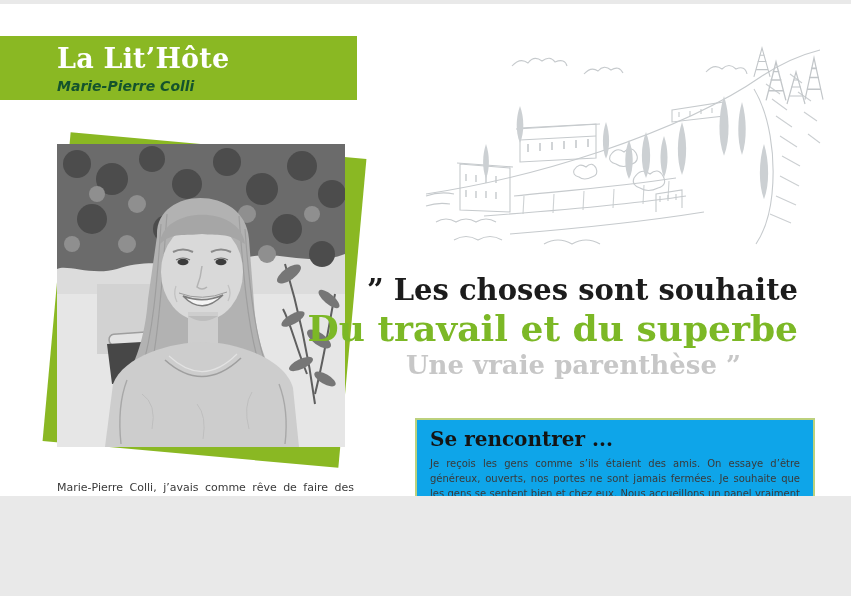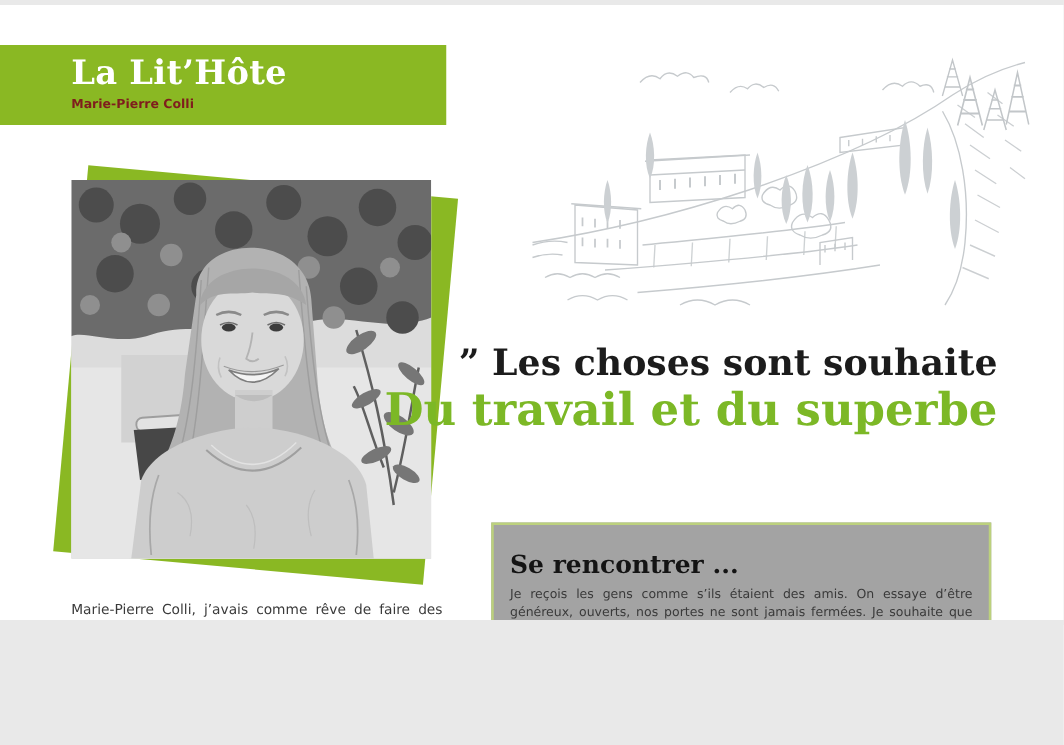--- a/index.html
+++ b/index.html
@@ -30,22 +30,23 @@
     font-size: 27px;
     line-height: 32px;
     color: #ffffff;
     letter-spacing: 0.2px;
   }
   .header-subtitle {
     display: block;
     margin-top: 3px;
     font-family: "DejaVu Sans", sans-serif;
     font-weight: bold;
-    font-size: 10px;
-    color: #7f1d1d;
+    font-size: 14px;
+    color: #14532d;
+    font-style: italic;
   }
 
   
   .photo-accent {
     position: absolute;
     left: 56px; top: 141px;
     width: 297px; height: 310px;
     background: #8ab823;
     transform: rotate(5.2deg);
   }
@@ -85,25 +86,25 @@
     font-family: "DejaVu Serif", "Liberation Serif", serif;
     font-weight: bold;
   }
   .quote-line1 { font-size: 29px; line-height: 34px; color: #1c1c1c; }
   .quote-line2 { font-size: 36px; line-height: 42px; color: #7cb826; }
   .quote-line3 { font-size: 26px; line-height: 33px; color: #c7c7c7; padding-right: 57px; }
 
   
   .meeting-box {
     position: absolute;
-    left: 393px; top: 414px;
+    left: 415px; top: 414px;
     width: 400px; height: 133px;
     border: 2px solid #bcd17d;
-    background: #a3a3a3;
-    padding: 19px 13px 0 13px;
+    background: #0ea5e9;
+    padding: 7px 13px 0 13px;
   }
   .meeting-heading {
     font-family: "DejaVu Serif", "Liberation Serif", serif;
     font-weight: bold;
     font-size: 20px;
     color: #141414;
   }
   .meeting-body {
     margin-top: 5px;
     font-size: 10px;
@@ -305,20 +306,21 @@
         <use href="#pine" transform="translate(372,28) scale(1,1)"></use>
         <use href="#pine" transform="translate(390,14) scale(1,1.3)"></use>
         <use href="#pine" transform="translate(338,4) scale(0.9,0.9)"></use>
       </g>
     </svg>
   </div>
 
   <div class="quote-block">
     <div class="quote-line1">” Les choses sont souhaite</div>
     <div class="quote-line2">Du travail et du superbe</div>
+    <div class="quote-line3">Une vraie parenthèse ”</div>
   </div>
 
   <div class="meeting-box">
     <h2 class="meeting-heading">Se rencontrer ...</h2>
     <p class="meeting-body">Je reçois les gens comme s’ils étaient des amis. On essaye d’être généreux, ouverts, nos portes ne sont jamais fermées. Je souhaite que les gens se sentent bien et chez eux. Nous accueillons un panel vraiment très large de la population, ça va du commercial à la famille puisqu’on a une chambre familiale de 4 personnes. Après il y a les amoureux de la nature, des livres car mon mari est éditeur, et puis tout ceux qui aiment le patrimoine, les sportifs...</p>
   </div>
 
   <div class="page-footer">| 130 |</div>
 
 </div>

